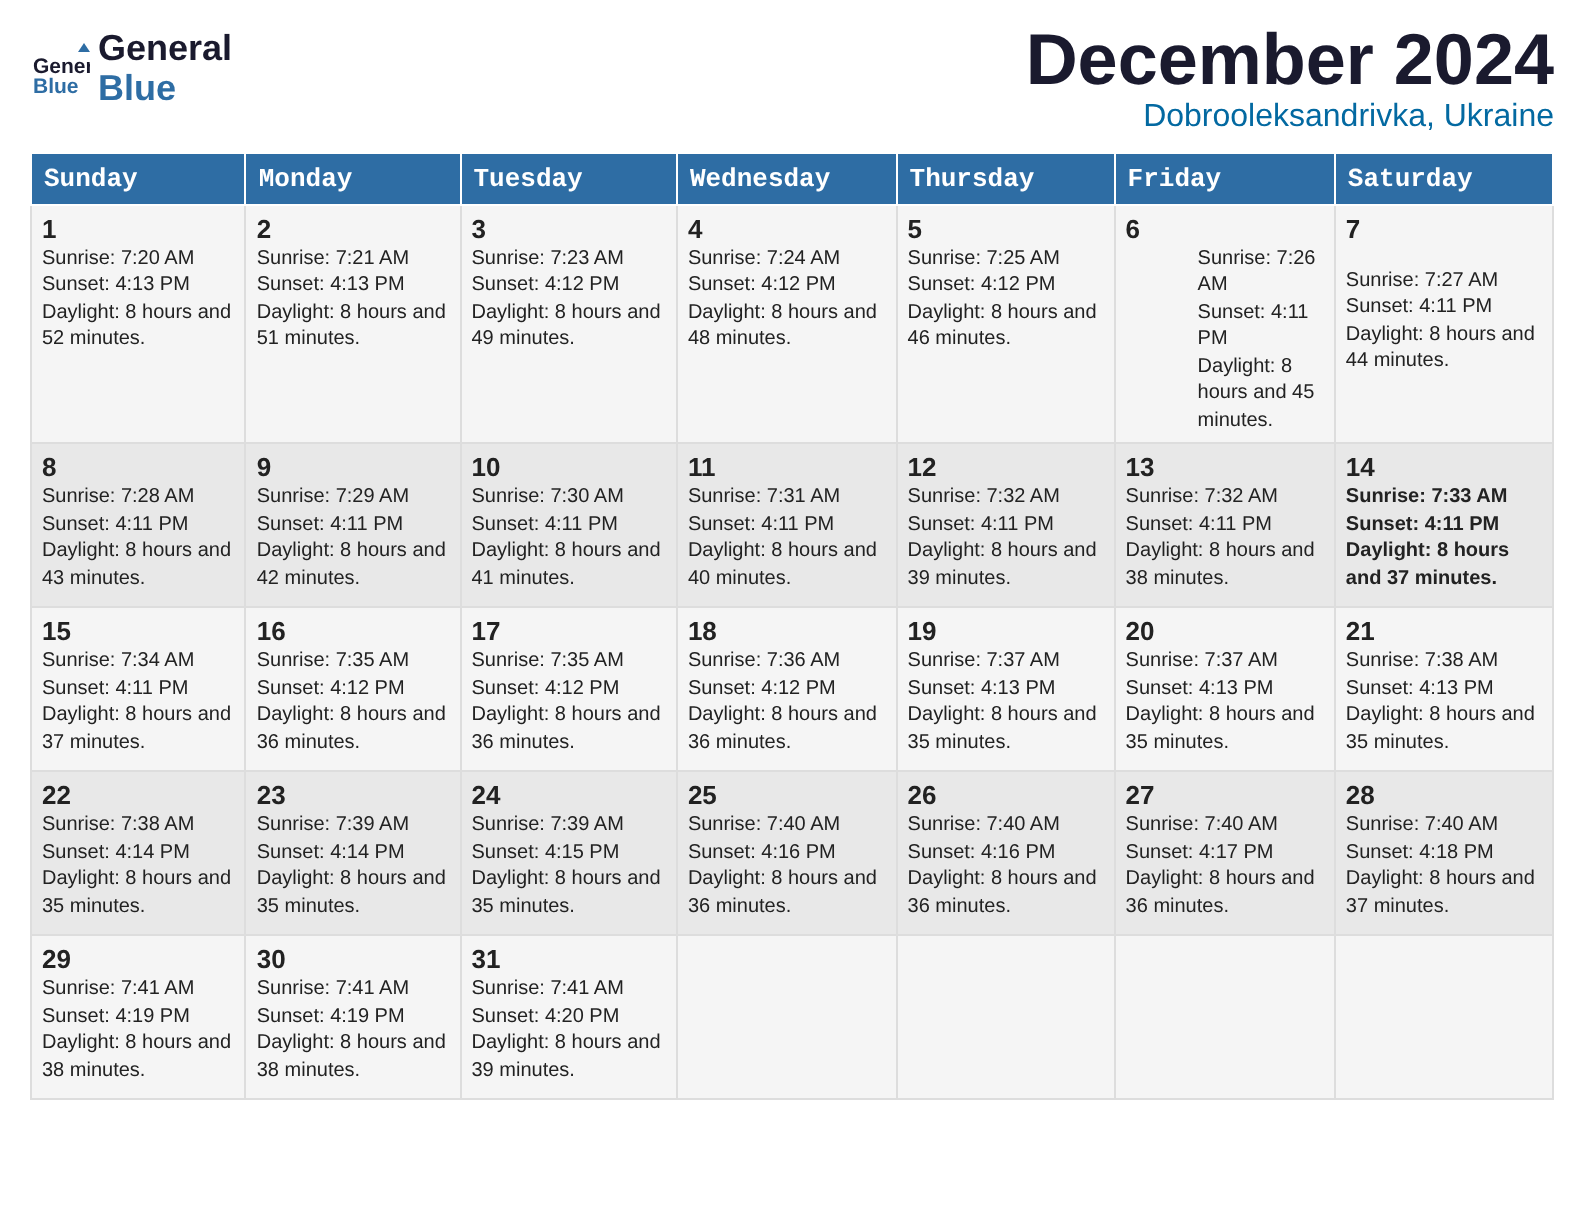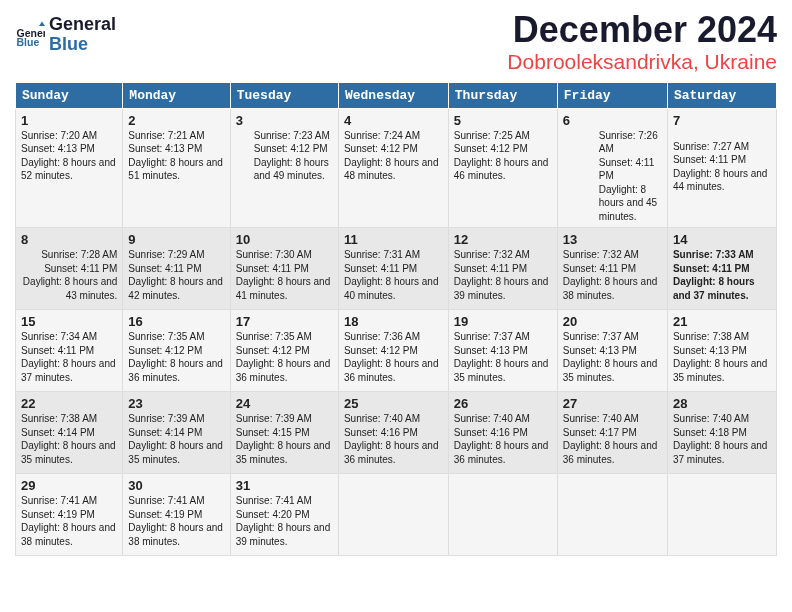--- a/index.html
+++ b/index.html
@@ -39,22 +39,22 @@
     .title-block {
       text-align: right;
     }
     .month-title {
       font-size: 36px;
       font-weight: bold;
       color: #1a1a2e;
       line-height: 1.1;
     }
     .location-title {
-      font-size: 21px;
-      color: #ef4444;
+      font-size: 16px;
+      color: #0369a1;
     }
     table {
       width: 100%;
       border-collapse: collapse;
     }
     thead tr th {
       background-color: #2e6da4;
       color: white;
       font-size: 13px;
       font-weight: bold;
@@ -137,21 +137,21 @@
 Daylight: 8 hours and 52 minutes.</div>
           </td>
           <td>
             <span class="day-num">2</span>
             <div class="day-info" style="white-space: pre-line;">Sunrise: 7:21 AM
 Sunset: 4:13 PM
 Daylight: 8 hours and 51 minutes.</div>
           </td>
           <td>
             <span class="day-num">3</span>
-            <div class="day-info" style="white-space: pre-line; margin-left: 18px;">Sunrise: 7:23 AM
+            <div class="day-info" style="white-space: pre-line;">Sunrise: 7:23 AM
 Sunset: 4:12 PM
 Daylight: 8 hours and 49 minutes.</div>
           </td>
           <td>
             <span class="day-num">4</span>
             <div class="day-info" style="white-space: pre-line;">Sunrise: 7:24 AM
 Sunset: 4:12 PM
 Daylight: 8 hours and 48 minutes.</div>
           </td>
           <td>
@@ -169,21 +169,21 @@
           <td>
             <span class="day-num">7</span>
             <div class="day-info" style="white-space: pre-line; margin-top: 12px;">Sunrise: 7:27 AM
 Sunset: 4:11 PM
 Daylight: 8 hours and 44 minutes.</div>
           </td>
         </tr>
         <tr>
           <td>
             <span class="day-num">8</span>
-            <div class="day-info" style="white-space: pre-line; text-align: right;">Sunrise: 7:28 AM
+            <div class="day-info" style="white-space: pre-line;">Sunrise: 7:28 AM
 Sunset: 4:11 PM
 Daylight: 8 hours and 43 minutes.</div>
           </td>
           <td>
             <span class="day-num">9</span>
             <div class="day-info" style="white-space: pre-line;">Sunrise: 7:29 AM
 Sunset: 4:11 PM
 Daylight: 8 hours and 42 minutes.</div>
           </td>
           <td>

